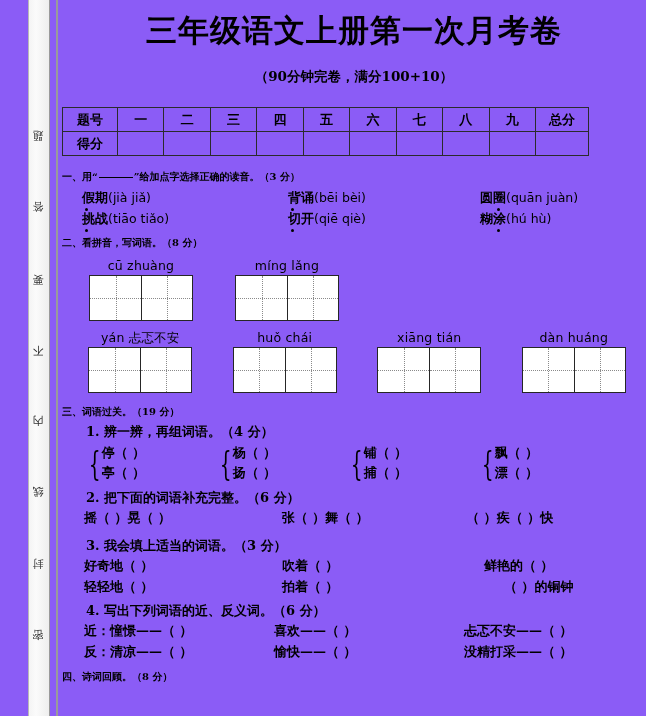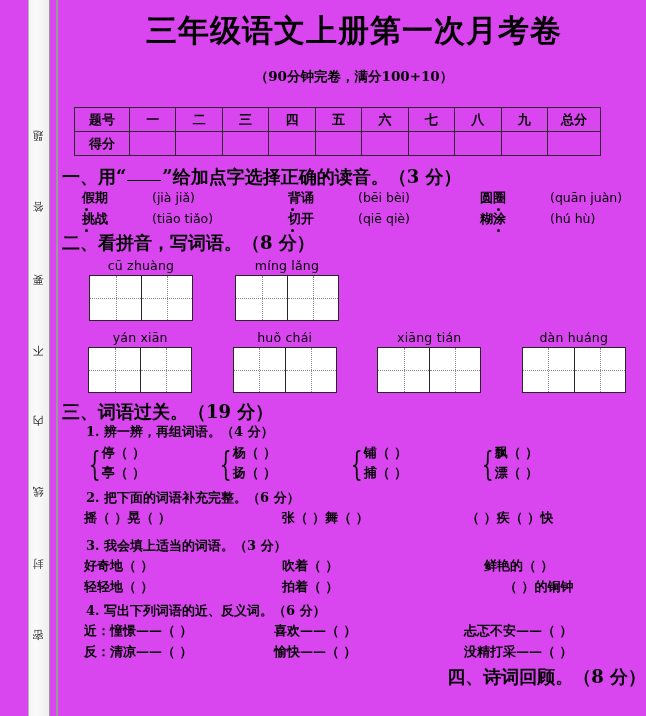--- a/index.html
+++ b/index.html
@@ -14,21 +14,21 @@
     font-family: "DejaVu Sans", "Liberation Sans", sans-serif;
     color: #000;
     position: relative;
   }
 
   
   #page {
     position: relative;
     width: 646px;
     height: 716px;
-    background: #d946ef;
+    background: #8b5cf6;
   }
 
   
   #seal-margin {
     position: absolute;
     left: 28px;
     top: 0;
     width: 22px;
     height: 716px;
     background: linear-gradient(to right, #f4f4f4 0%, #fbfbfb 35%, #eeeeee 100%);
@@ -87,42 +87,42 @@
   #exam-subtitle {
     margin-top: 16px;
     text-align: center;
     font-family: "DejaVu Serif", "Liberation Serif", serif;
     font-size: 13.5px;
     font-weight: 700;
   }
 
   
   #score-table {
-    margin: 21px 0 0 12px;
+    margin: 21px 0 0 0;
     border-collapse: collapse;
     table-layout: fixed;
     width: 527px;
   }
   #score-table td {
     border: 1px solid #2b2b2b;
     height: 23px;
     text-align: center;
     vertical-align: middle;
     font-family: "DejaVu Serif", "Liberation Serif", serif;
     font-size: 13px;
     font-weight: 700;
     padding: 0;
   }
   #score-table td.lead { width: 54px; }
   #score-table td.total { width: 52px; }
 
   
   .q-head {
     font-family: "DejaVu Serif", "Liberation Serif", serif;
-    font-size: 18px;
+    font-size: 10px;
     font-weight: 700;
     line-height: 20px;
     white-space: nowrap;
   }
   .q-sub {
     font-family: "DejaVu Serif", "Liberation Serif", serif;
     font-size: 13px;
     font-weight: 700;
     line-height: 19px;
     margin-left: 24px;
@@ -148,21 +148,20 @@
   .pron-item {
     font-family: "DejaVu Serif", "Liberation Serif", serif;
     font-weight: 700;
     position: relative;
     white-space: nowrap;
   }
   .pron-item .py {
     font-family: "DejaVu Sans", "Liberation Sans", sans-serif;
     font-weight: 400;
     font-size: 12.5px;
-    margin-left: 44px;
   }
   .dotmark {
     position: absolute;
     bottom: -3px;
     width: 3px; height: 3px;
     border-radius: 50%;
     background: #000;
   }
   .pi-1 { width: 206px; }
   .pi-2 { width: 192px; }
@@ -256,21 +255,21 @@
   .c1 { width: 198px; }
   .c2 { width: 185px; }
   .c3 { width: 180px; }
 
   .fr1 { width: 198px; }
   .fr2 { width: 202px; }
 
   .sy1 { width: 190px; }
   .sy2 { width: 190px; }
 
-  #sec4-head { margin-top: 5px; text-align: right; }
+  #sec4-head { margin-top: 5px; }
 </style>
 </head>
 <body>
 
 <div id="page">
 
   <div id="seal-margin"></div>
   <div id="seal-rail"></div>
   <div id="seal-chars">
     <span class="seal-char">题</span>
@@ -372,21 +371,21 @@
           <div class="gc-pinyin">míng lǎng</div>
           <div class="tzg">
             <div class="cellbox"></div>
             <div class="cellbox"></div>
           </div>
         </div>
       </div>
 
       <div class="grid-band" style="margin-top:9px;">
         <div class="grid-cell-wrap">
-          <div class="gc-pinyin">yán  xiān</div>
+          <div class="gc-pinyin">yán  忐忑不安</div>
           <div class="tzg">
             <div class="cellbox"></div>
             <div class="cellbox"></div>
           </div>
         </div>
         <div class="grid-cell-wrap">
           <div class="gc-pinyin">huǒ  chái</div>
           <div class="tzg">
             <div class="cellbox"></div>
             <div class="cellbox"></div>

